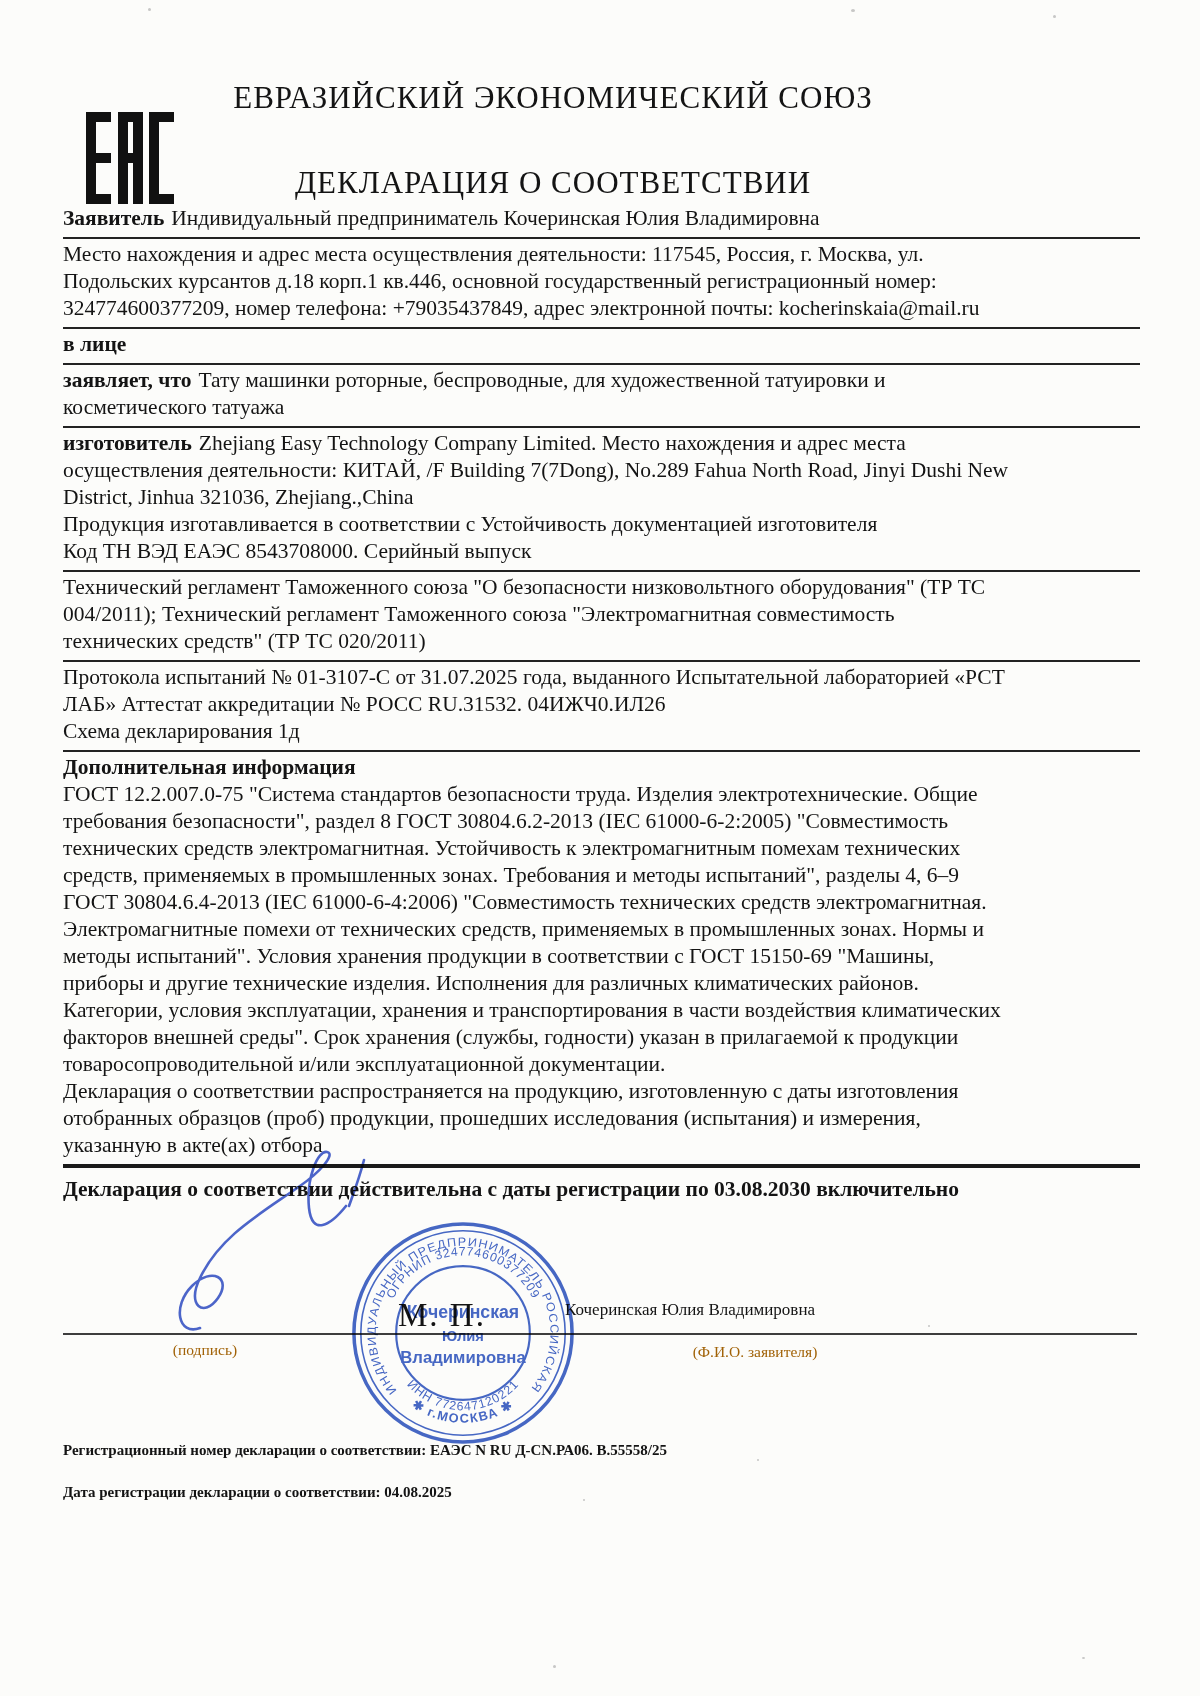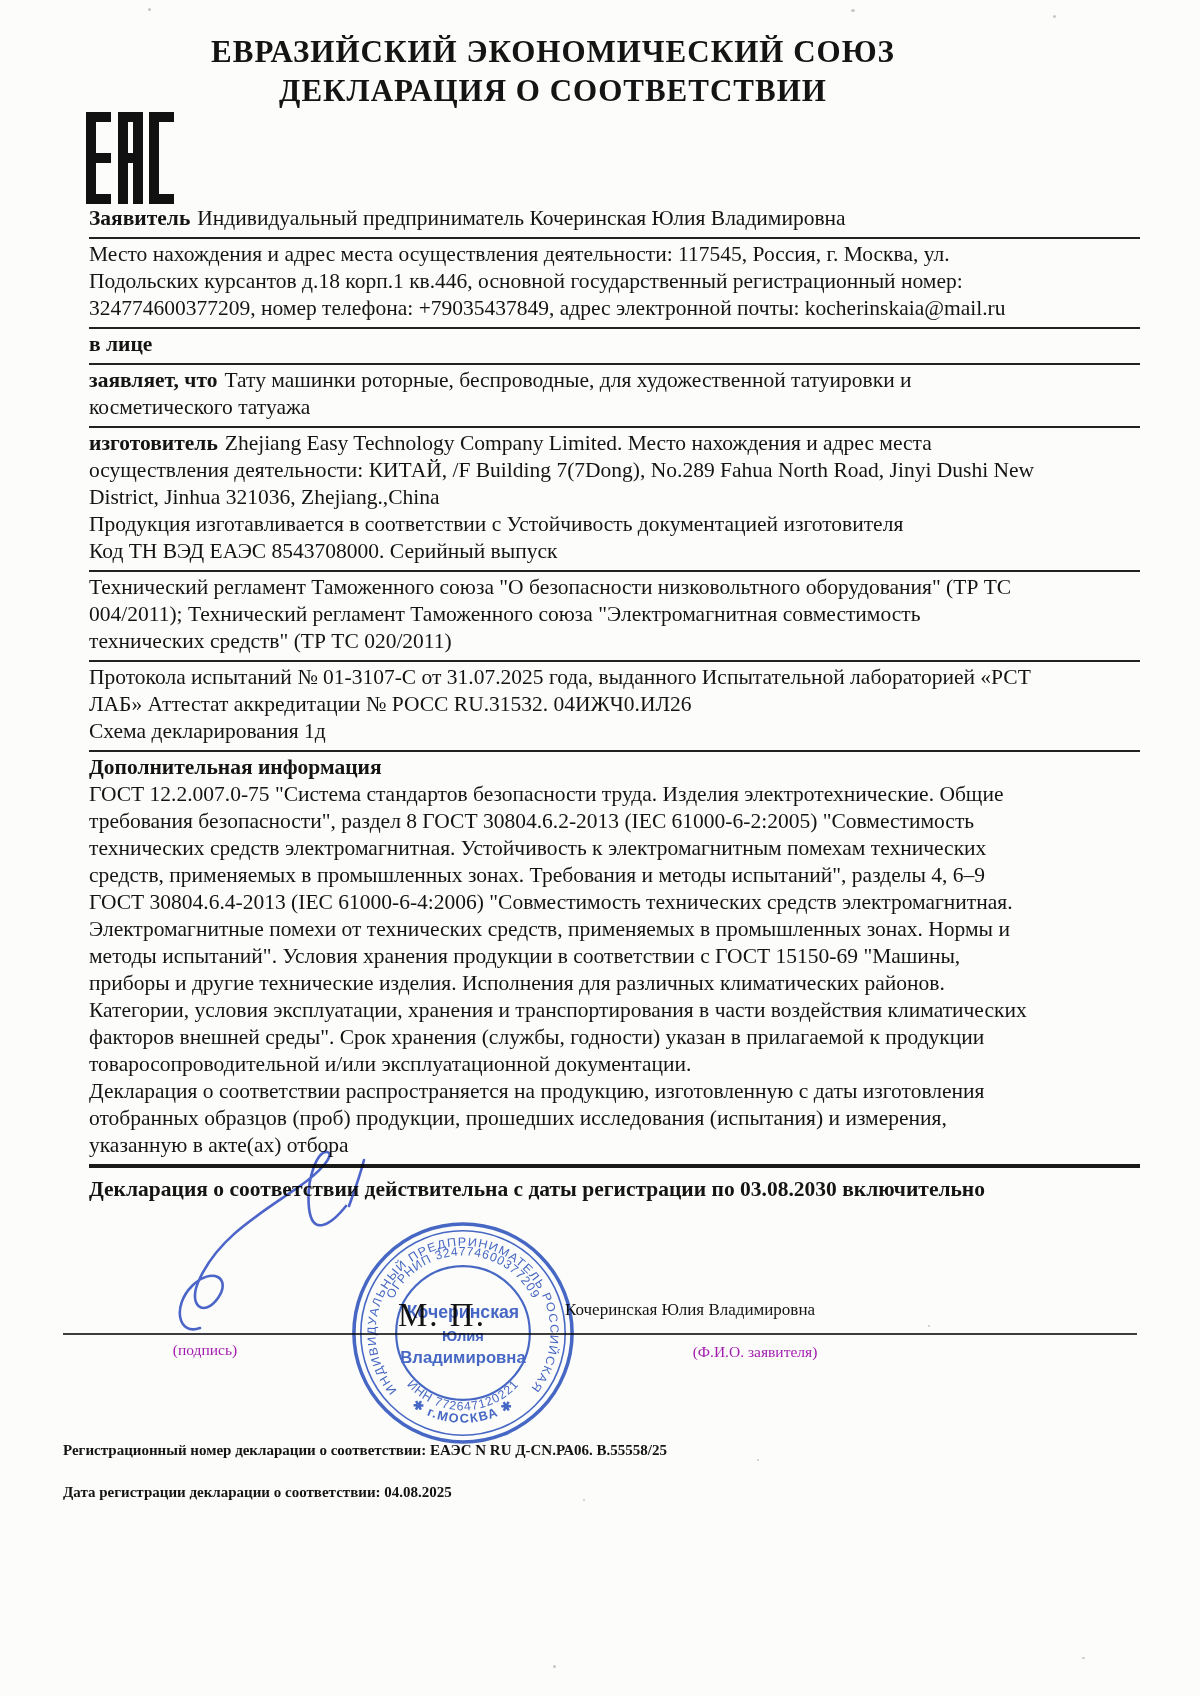--- a/index.html
+++ b/index.html
@@ -3,37 +3,37 @@
 <meta charset="utf-8">
 <style>
   html,body{margin:0;padding:0;background:#e8e8e8;}
   .page{
     position:relative; width:1200px; height:1696px; margin:0 auto;
     background:#fcfcfa; overflow:hidden;
     font-family:"Liberation Serif","DejaVu Serif",serif;
     color:#141414;
   }
   .title-block{position:absolute; top:32px; left:0; width:1106px; text-align:center;}
-  .title-line{font-size:31px; font-weight:700; line-height:39px; letter-spacing:1px;}
+  .title-line{font-size:31px; font-weight:400; line-height:39px; letter-spacing:1px;margin-top:46px;}
   .eac-logo{position:absolute; left:86px; top:112px;}
   .content{
     position:absolute; left:63px; top:203px; width:1077px;
     font-size:21.5px; line-height:27px; z-index:2;
   }
-  .sec{border-bottom:2px solid #222; padding:2px 0 5px 0;margin-left:26px;}
+  .sec{border-bottom:2px solid #222; padding:2px 0 5px 0;}
   .sec.nb{border-bottom:none;}
   .sec.thick{border-bottom:4px solid #1a1a1a;}
   .lbl{font-weight:700; margin-right:7px;}
   .pre{white-space:pre-line;}
   .heading{font-weight:700;}
   .validity{font-weight:700; padding-top:8px;}
   .sig-line{position:absolute; left:63px; width:1074px; top:1333px; height:2px; background:#3d3d3d; z-index:4;}
   .mp{position:absolute; left:398px; top:1297px; font-size:33px; letter-spacing:2px; z-index:5;}
   .typed-name{position:absolute; left:565px; top:1300px; width:390px; text-align:left; font-size:17px; z-index:3;}
-  .caption{position:absolute; font-size:15.5px; color:#a21caf; text-align:center; z-index:3;}
+  .caption{position:absolute; font-size:15.5px; color:#a16207; text-align:center; z-index:3;}
   .cap-sig{left:130px; top:1341px; width:150px;}
   .cap-fio{left:605px; top:1343px; width:300px;}
   .footer-line{position:absolute; left:63px; width:1090px; font-weight:700; font-size:15px; z-index:2;}
   .reg-num{top:1442px;}
   .reg-date{top:1484px;}
   .stamp{position:absolute; left:350px; top:1220px; z-index:6; mix-blend-mode:multiply; opacity:.88;}
   .signature{position:absolute; left:148px; top:1148px; z-index:5; mix-blend-mode:multiply;}
   .speck{position:absolute; background:#9a9a9a; border-radius:50%; opacity:.55; z-index:1;}
 </style>
 </head>

